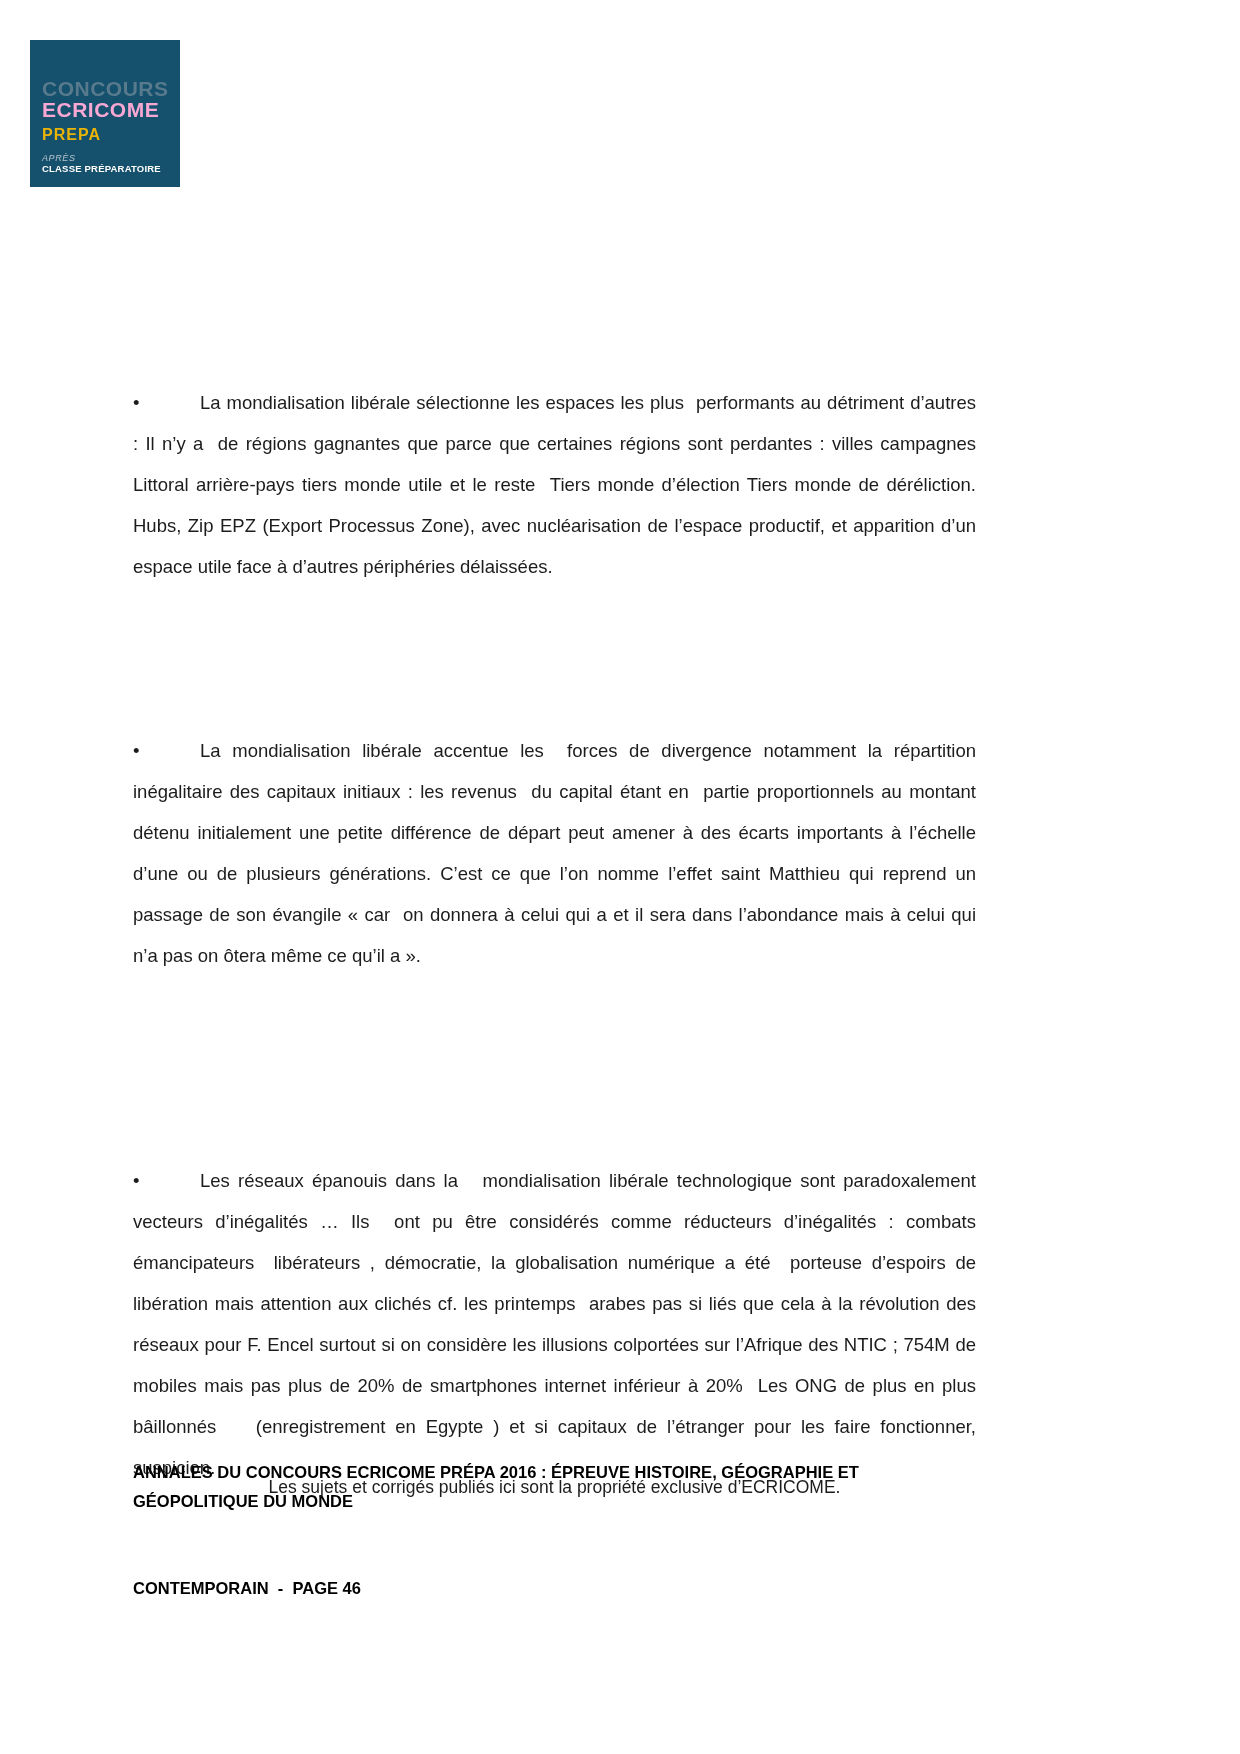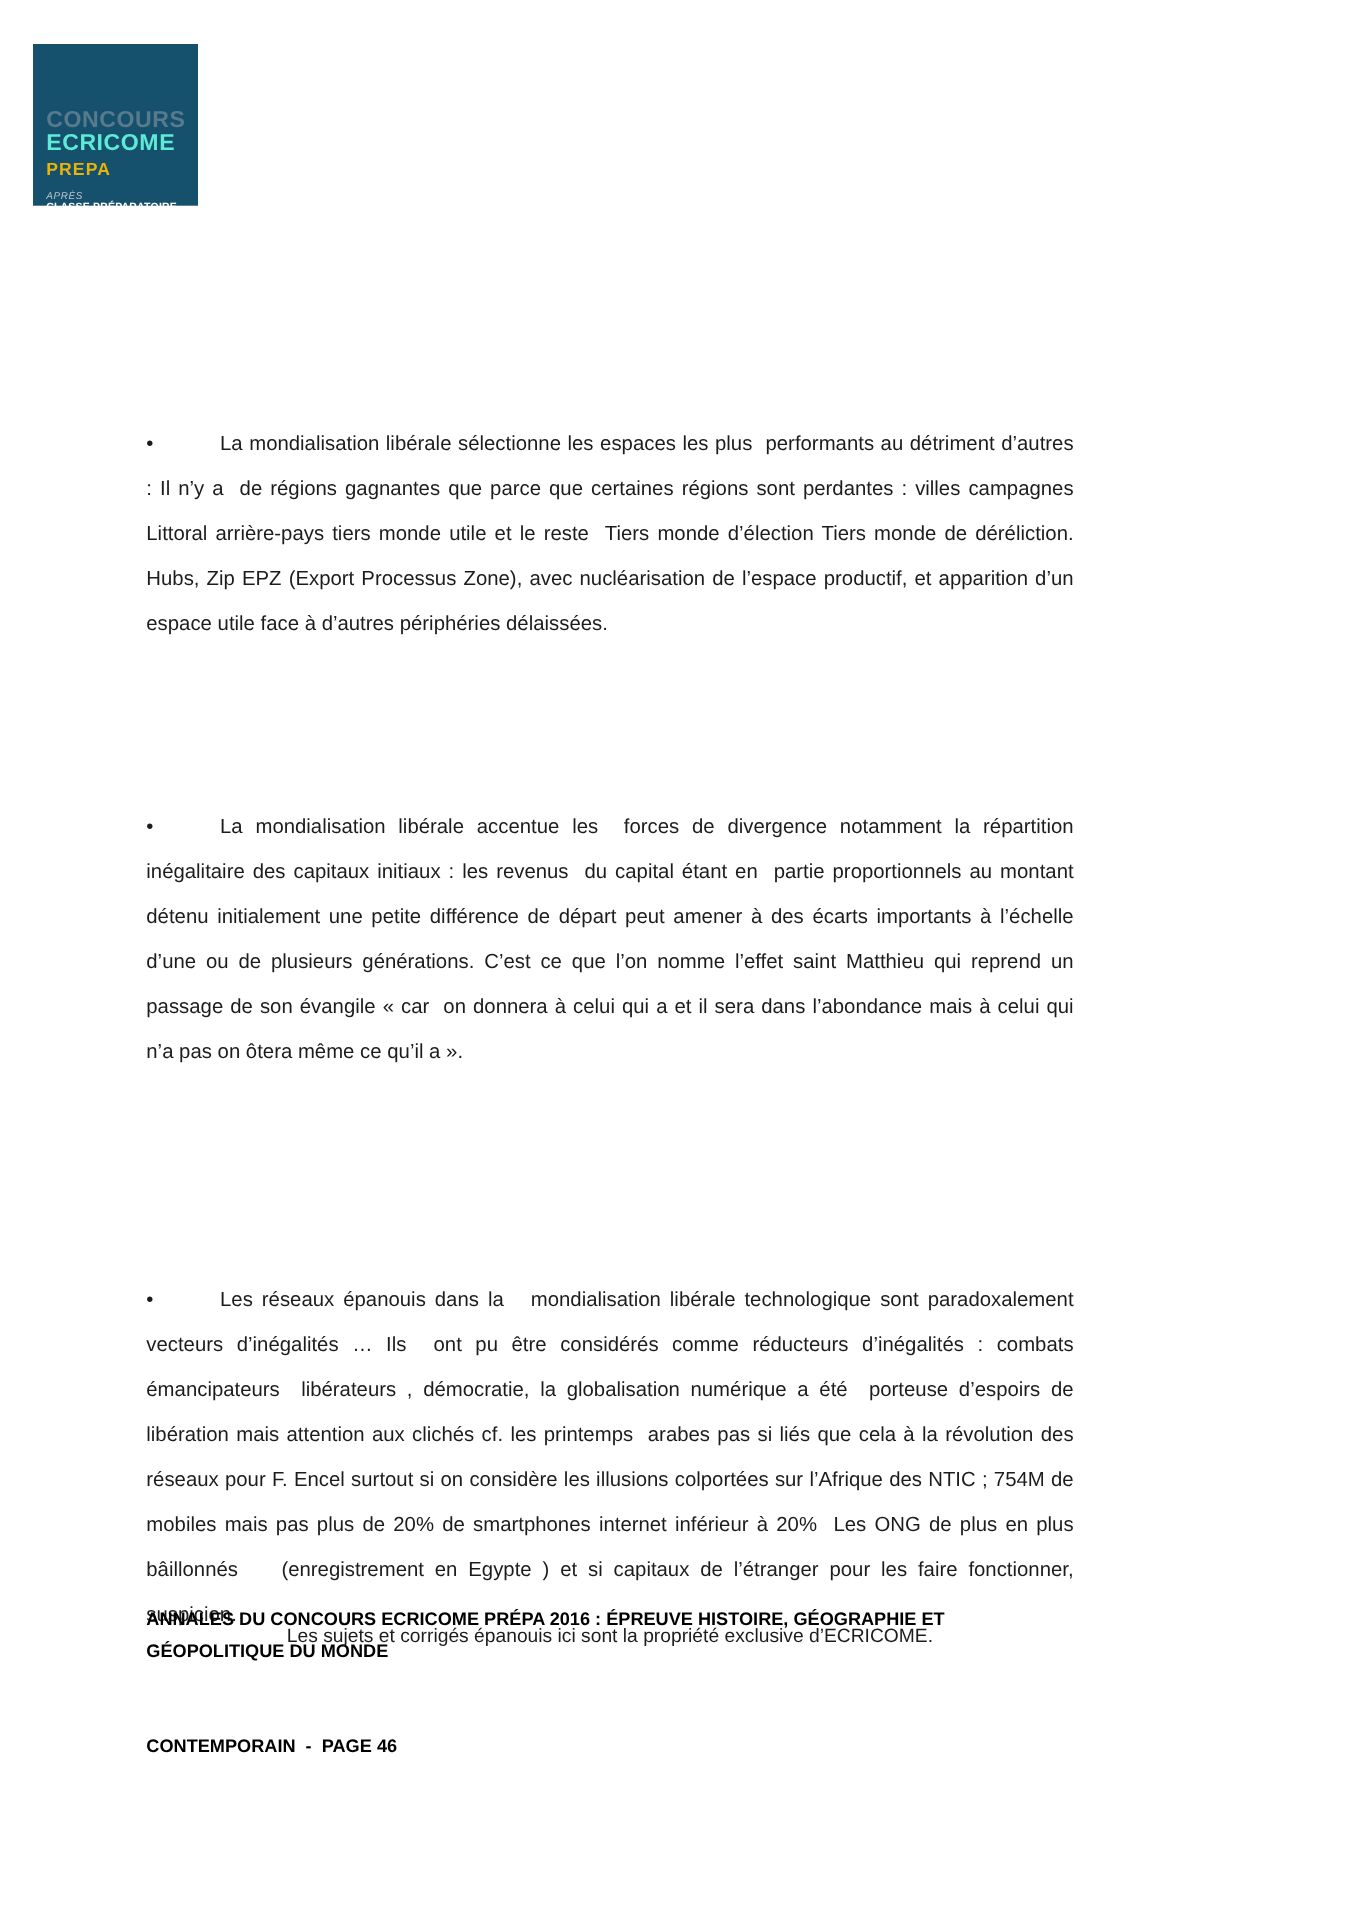--- a/index.html
+++ b/index.html
@@ -19,24 +19,24 @@
     position: absolute;
     left: 30px;
     top: 40px;
     width: 150px;
     height: 147px;
     background: #15506d;
     padding: 38px 0 0 12px;
   }
   .logo-concours {
     font-size: 21px; font-weight: 700; color: #587a8d;
-    letter-spacing: 0.5px; line-height: 21px; margin-top: 20px;
+    letter-spacing: 0.5px; line-height: 21px;
   }
   .logo-ecricome {
-    font-size: 21px; font-weight: 700; color: #5eead4;
+    font-size: 21px; font-weight: 700; color: #f9a8d4;
     letter-spacing: 0.5px; line-height: 22px;
   }
   .logo-prepa {
     font-size: 16px; font-weight: 700; color: #eab308;
     letter-spacing: 1px; line-height: 27px;
   }
   .logo-apres {
     font-size: 9px; color: #b9c6cd; font-style: italic;
     margin-top: 5px; letter-spacing: 0.6px; line-height: 10px;
   }
@@ -118,15 +118,15 @@
 
     
 
   </div>
 
   <div class="footer-title">
     <div>ANNALES DU CONCOURS ECRICOME PRÉPA 2016 : ÉPREUVE HISTOIRE, GÉOGRAPHIE ET GÉOPOLITIQUE DU MONDE</div>
     <div>CONTEMPORAIN  -  PAGE 46</div>
   </div>
 
-  <div class="footer-notice-1">Les sujets et corrigés épanouis ici sont la propriété exclusive d’ECRICOME.</div>
+  <div class="footer-notice-1">Les sujets et corrigés publiés ici sont la propriété exclusive d’ECRICOME.</div>
 
 </div>
 
 </body></html>

